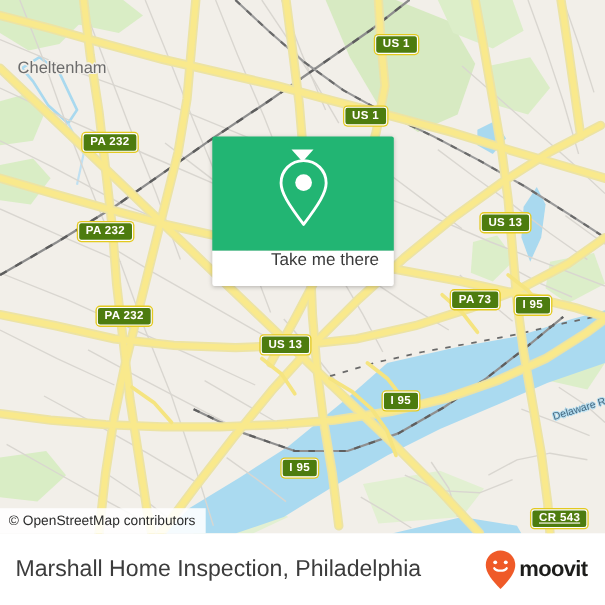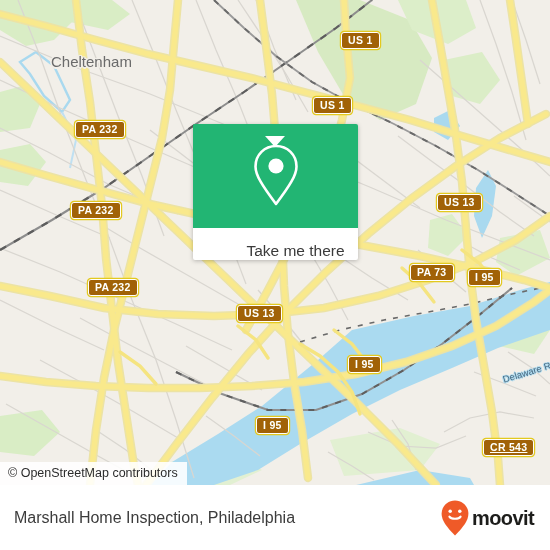--- a/index.html
+++ b/index.html
@@ -14,21 +14,21 @@
   
   #map{
     position:absolute;left:0;top:0;width:550px;height:485px;
     background:#f2efe9;overflow:hidden;
   }
   .mapsvg{position:absolute;left:0;top:0;width:550px;height:485px;display:block;}
 
   
   .shield{
     position:absolute;
-    background:#a16207;
+    background:#4d7c0f;
     border:1.6px solid #ffffff;
     border-radius:3px;
     box-shadow:0 0 0 1.2px #e3c91f;
     color:#ffffff;
     font-size:10.5px;
     font-weight:bold;
     letter-spacing:.3px;
     line-height:14px;
     padding:0 6px;
     height:15px;
@@ -39,21 +39,20 @@
 
   
   .place-label{
     position:absolute;
     color:#6b6b6b;
     font-size:15px;
     white-space:nowrap;
     text-shadow:
       -1.5px 0 #f2efe9, 1.5px 0 #f2efe9, 0 -1.5px #f2efe9, 0 1.5px #f2efe9,
       -1px -1px #f2efe9, 1px -1px #f2efe9, -1px 1px #f2efe9, 1px 1px #f2efe9;
-    margin-left: 35px;
   }
   .water-label{
     position:absolute;
     color:#4a6a80;
     font-size:9.5px;
     white-space:nowrap;
     transform:rotate(-17deg);
     transform-origin:left center;
     text-shadow:
       -1px 0 #aadaf0, 1px 0 #aadaf0, 0 -1px #aadaf0, 0 1px #aadaf0;
@@ -75,21 +74,21 @@
     position:absolute;left:193px;top:124px;width:165px;
     filter:drop-shadow(0 1px 2px rgba(0,0,0,.25));
   }
   #callout-top{
     height:104px;background:#22b573;
     display:flex;align-items:center;justify-content:center;
     border-radius:2px 2px 0 0;
   }
   #callout-bottom{
     height:32px;background:#ffffff;
-    display:flex;align-items:flex-end;justify-content:center;
+    display:flex;align-items:flex-start;justify-content:center;
     border-radius:0 0 2px 2px;
     padding-left:40px;
   }
   #callout-label{
     color:#3a3a3a;font-size:15.5px;white-space:nowrap;
   }
   #callout-tail{
     position:absolute;left:50%;top:136px;margin-left:-10px;
     width:0;height:0;
     border-left:10px solid transparent;
@@ -99,21 +98,21 @@
 
   
   #footer{
     position:absolute;left:0;top:485px;width:550px;height:65px;
     background:#ffffff;
     display:flex;align-items:center;justify-content:space-between;
     padding:0 16px 0 14px;
     box-sizing:border-box;
   }
   #footer-title{
-    color:#3c3c3c;font-size:16px;white-space:nowrap;
+    color:#3c3c3c;font-size:21px;white-space:nowrap;
   }
   #brand{display:flex;align-items:center;gap:2px;}
   #brand-word{
     color:#1d1d1b;font-size:20px;font-weight:bold;letter-spacing:-.6px;
     line-height:30px;
   }
 </style>
 </head>
 <body>
 
@@ -257,21 +256,21 @@
     <div class="shield" style="left:313px;top:97px;">US 1</div>
     <div class="shield" style="left:75px;top:121px;">PA 232</div>
     <div class="shield" style="left:71px;top:202px;">PA 232</div>
     <div class="shield" style="left:437px;top:194px;">US 13</div>
     <div class="shield" style="left:88px;top:279px;">PA 232</div>
     <div class="shield" style="left:366px;top:264px;margin-left:44px;">PA 73</div>
     <div class="shield" style="left:468px;top:269px;">I 95</div>
     <div class="shield" style="left:237px;top:305px;">US 13</div>
     <div class="shield" style="left:348px;top:356px;">I 95</div>
     <div class="shield" style="left:256px;top:417px;">I 95</div>
-    <div class="shield" style="left:483px;top:439px;text-decoration:underline;">CR 543</div>
+    <div class="shield" style="left:483px;top:463px;text-decoration:underline;">CR 543</div>
 
     <div id="callout">
       <div id="callout-top">
         <svg width="56" height="70" viewBox="0 0 56 70">
           <path d="M28,5 C16.5,5 7.5,14 7.5,25.4 C7.5,34 14,44.5 28,63 C42,44.5 48.5,34 48.5,25.4 C48.5,14 39.5,5 28,5 Z" fill="none" stroke="#ffffff" stroke-width="2.6" stroke-linejoin="round"></path>
           <circle cx="28" cy="25" r="7.6" fill="#ffffff"></circle>
         </svg>
       </div>
       <div id="callout-bottom">
         <span id="callout-label">Take me there</span>

